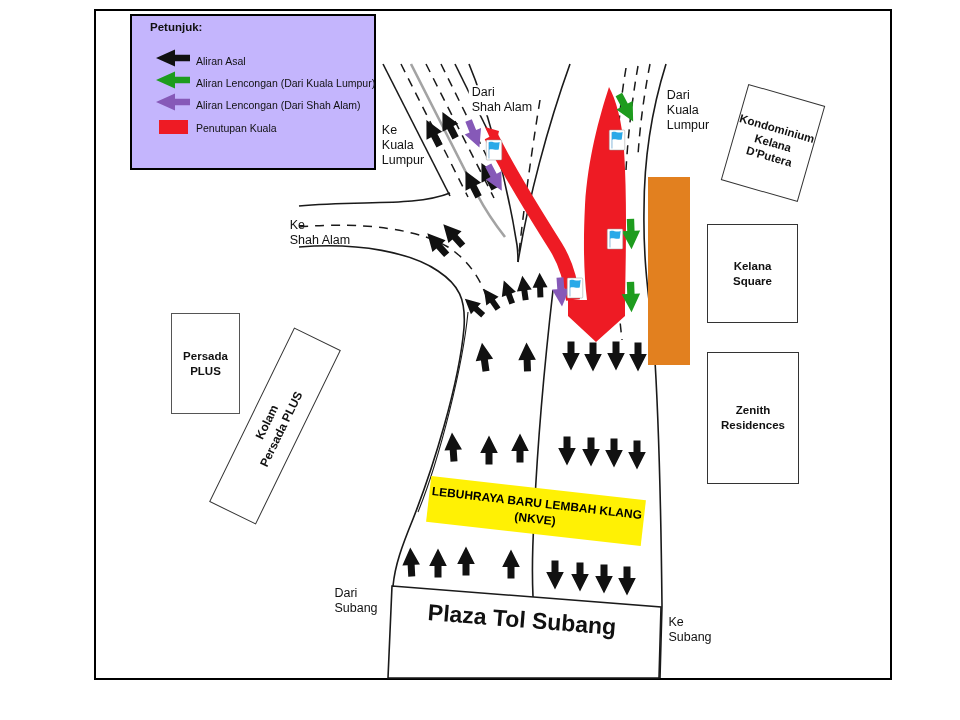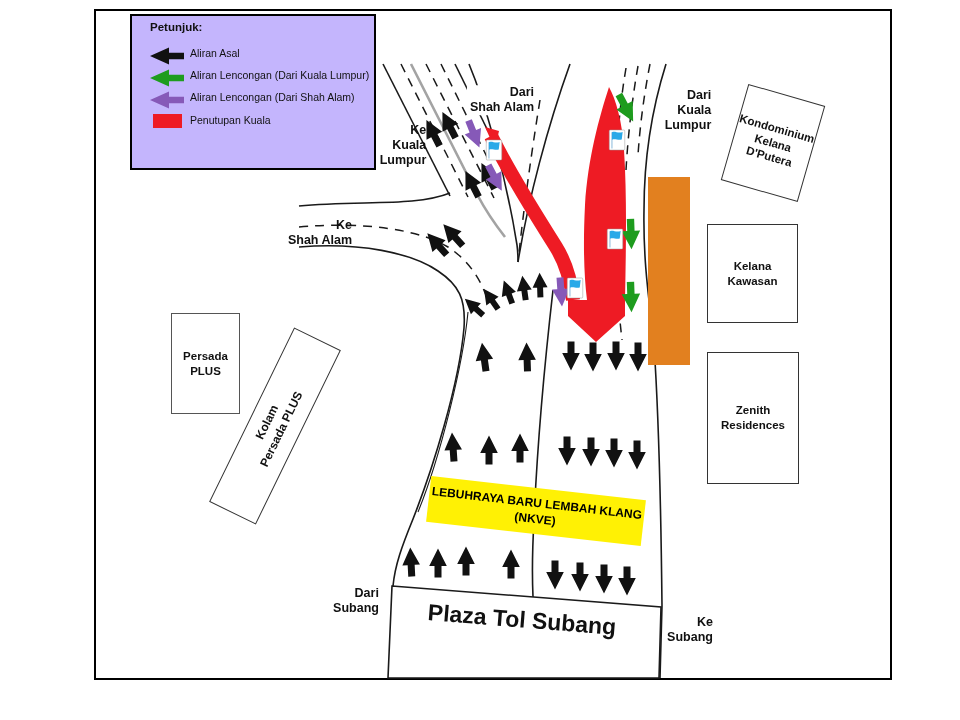--- a/index.html
+++ b/index.html
@@ -1,27 +1,27 @@
 <!DOCTYPE html>
 <html><head>
 <meta charset="utf-8">
 <style>
   html,body{margin:0;padding:0;background:#fff;}
   .canvas{position:relative;width:960px;height:720px;background:#fff;overflow:hidden;
           font-family:"Liberation Sans",sans-serif;}
   .map-svg{position:absolute;left:0;top:0;}
   .abs{position:absolute;}
   .ctr{transform:translate(-50%,-50%);}
-  .dir-label{font-weight:700;font-size:12.5px;line-height:1.18;color:#111;text-align:right;white-space:nowrap;}
+  .dir-label{font-weight:400;font-size:12.5px;line-height:1.18;color:#111;text-align:left;white-space:nowrap;}
   .mask{background:#fff;padding:0 3px;}
   .bld{border:1.6px solid #333;background:#fff;display:flex;align-items:center;justify-content:center;}
   .bld-label{font-weight:700;font-size:11.5px;line-height:1.3;color:#111;text-align:center;white-space:nowrap;}
   .legend{position:absolute;left:130px;top:14px;width:242px;height:152px;border:2px solid #000;background:#c4b5fd;z-index:5;}
   .legend-title{position:absolute;left:18px;top:5px;font-weight:700;font-size:11.5px;color:#111;}
-  .lg-row{position:absolute;left:12px;display:flex;align-items:flex-start;height:20px;}
+  .lg-row{position:absolute;left:18px;display:flex;align-items:flex-end;height:20px;}
   .lg-icon{width:46px;display:flex;align-items:center;justify-content:center;flex:none;}
   .lg-label{font-size:10.5px;color:#111;white-space:nowrap;}
   .swatch{width:29px;height:14px;}
   .nkve{display:flex;flex-direction:column;align-items:center;justify-content:center;
         font-weight:700;font-size:12px;line-height:1.35;text-align:center;white-space:nowrap;color:#000;z-index:3;}
   .plaza-label{font-weight:700;font-size:23px;color:#111;white-space:nowrap;z-index:3;}
   .kolam-box{border:1.5px solid #333;background:#fff;display:flex;align-items:center;justify-content:center;}
   .z2{z-index:2;}
 </style>
 </head>
@@ -198,21 +198,21 @@
     <div class="bld-label">
       <div>Kondominium</div>
       <div>Kelana</div>
       <div>D'Putera</div>
     </div>
   </div>
 
   <div class="abs bld" style="left:707px;top:224px;width:89px;height:97px">
     <div class="bld-label">
       <div>Kelana</div>
-      <div>Kawasan</div>
+      <div>Square</div>
     </div>
   </div>
 
   <div class="abs bld" style="left:707px;top:352px;width:90px;height:130px">
     <div class="bld-label">
       <div>Zenith</div>
       <div>Residences</div>
     </div>
   </div>
 

